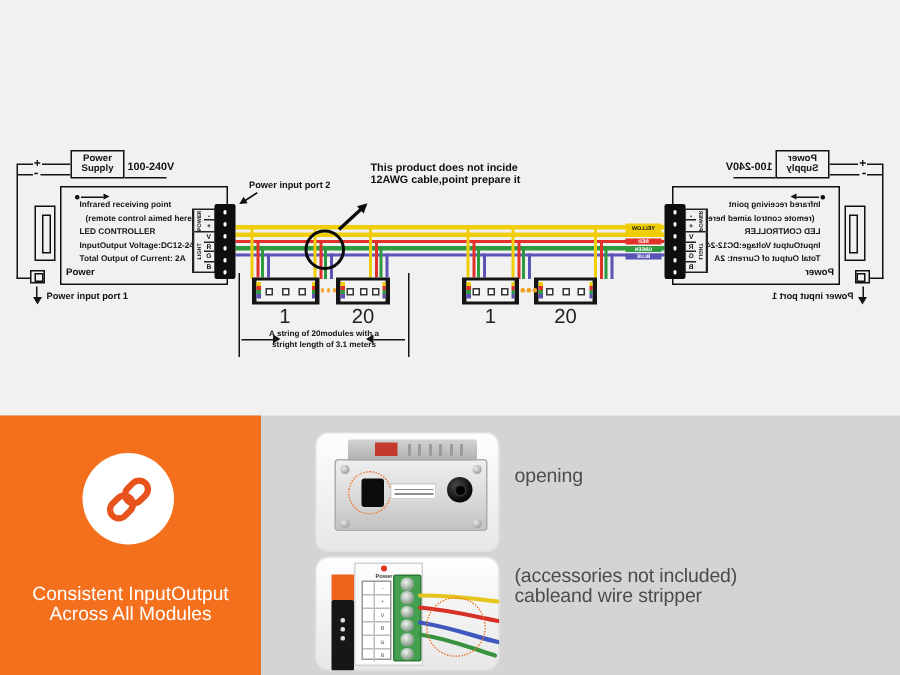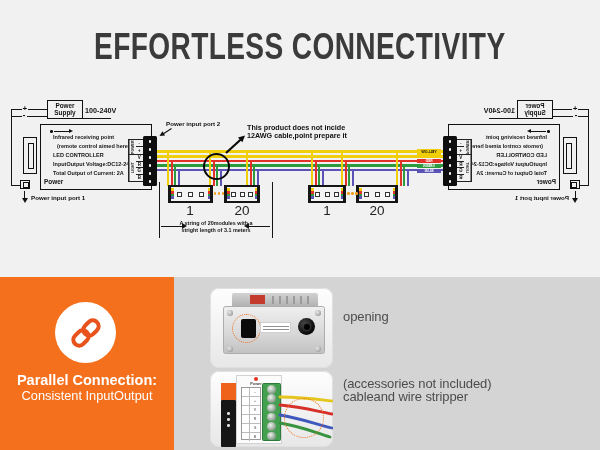--- a/index.html
+++ b/index.html
@@ -36,21 +36,21 @@
   
   .dimv{position:absolute;top:182px;width:1px;height:56px;background:#151515;z-index:2;}
   .dimline{position:absolute;top:226px;height:1.2px;background:#151515;z-index:2;}
   .dimhead{position:absolute;top:223px;width:0;height:0;border-top:3.2px solid transparent;border-bottom:3.2px solid transparent;z-index:2;}
   .dimhead.rt{border-left:5.5px solid #151515;}
   .dimhead.lt{border-right:5.5px solid #151515;}
   .dimtext{position:absolute;left:171px;top:220px;width:90px;text-align:center;font-size:5.4px;line-height:7px;font-weight:600;color:#151515;z-index:2;}
 
   .magcircle{position:absolute;left:203px;top:153px;width:27px;height:27px;border:2.6px solid #0a0a0a;border-radius:50%;box-sizing:border-box;z-index:3;}
   .arrow-overlay{position:absolute;left:0;top:0;width:600px;height:277px;z-index:3;pointer-events:none;}
-  .cable-note{position:absolute;left:247px;top:124px;font-size:7.2px;line-height:8px;font-weight:600;color:#101010;z-index:2;white-space:nowrap;}
+  .cable-note{position:absolute;left:247px;top:108px;font-size:7.2px;line-height:8px;font-weight:600;color:#101010;z-index:2;white-space:nowrap;}
   .port2{position:absolute;left:166px;top:120px;font-size:6.2px;font-weight:bold;color:#111;z-index:2;white-space:nowrap;}
 
   
   .assembly{position:absolute;top:95px;width:182px;height:120px;z-index:2;}
   .assembly.left{left:0;}
   .assembly.right{left:418px;transform:scaleX(-1);}
   .assembly div{position:absolute;box-sizing:border-box;}
   .as-vline{left:11px;top:13.5px;width:1.3px;height:77px;background:#151515;}
   .as-hstub{left:11px;top:89.5px;width:11px;height:1.3px;background:#151515;}
   .as-h1{left:12px;top:13.5px;width:35px;height:1.2px;background:#151515;}
@@ -135,23 +135,20 @@
 
   .callout{position:absolute;left:343px;width:240px;color:#4c4c4c;font-size:13px;line-height:13.2px;letter-spacing:-0.1px;z-index:2;}
   .callout1{top:310px;}
   .callout2{top:377px;}
 </style>
 </head>
 <body>
 
 <div class="page">
 
-  <div class="title-wrap">
-    <span>EFFORTLESS CONNECTIVITY</span>
-  </div>
 
   <div class="bw y1"></div>
   <div class="bw y2"></div>
   <div class="bw r"></div>
   <div class="bw g"></div>
   <div class="bw b"></div>
 
   <div class="dropgrp" style="left:167px">
       <div class="dy"></div>
       <div class="dr"></div>
@@ -399,22 +396,22 @@
   <div class="gray-bottom"></div>
   <div class="orange-panel"></div>
   <div class="chain-circle">
     <svg width="40" height="40" viewBox="0 0 48 48" xmlns="http://www.w3.org/2000/svg">
       <g fill="none" stroke="#e8521d" stroke-width="5" transform="rotate(-45 24 24)">
         <rect x="5.5" y="17" width="20" height="14" rx="7"></rect>
         <rect x="22.5" y="17" width="20" height="14" rx="7"></rect>
       </g>
     </svg>
   </div>
-  <div class="panel-title">Parallel Connection:</div>
   <div class="panel-sub1">Consistent InputOutput</div>
+  <div class="panel-sub2">Across All Modules</div>
 
   <div class="photo-card card1">
     <div class="c1-top"></div>
     <div class="c1-slots"></div>
     <div class="c1-redlabel"></div>
     <div class="c1-face"></div>
     <div class="screw" style="left:17px;top:22px"></div>
     <div class="screw" style="left:105px;top:22px"></div>
     <div class="screw" style="left:17px;top:58px"></div>
     <div class="screw" style="left:105px;top:58px"></div>

